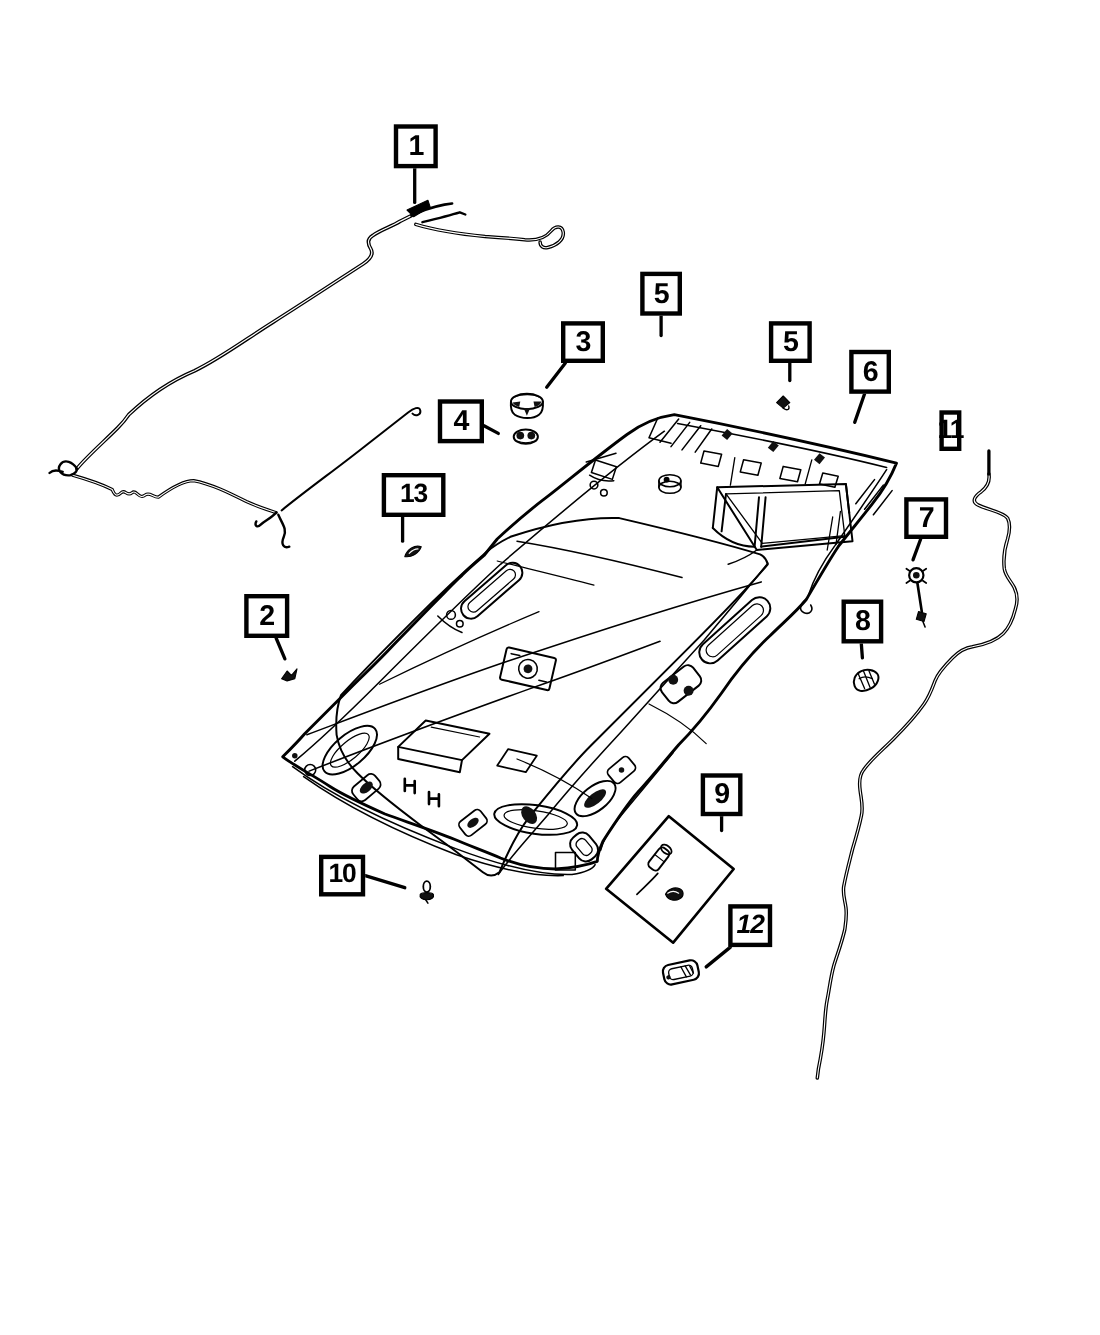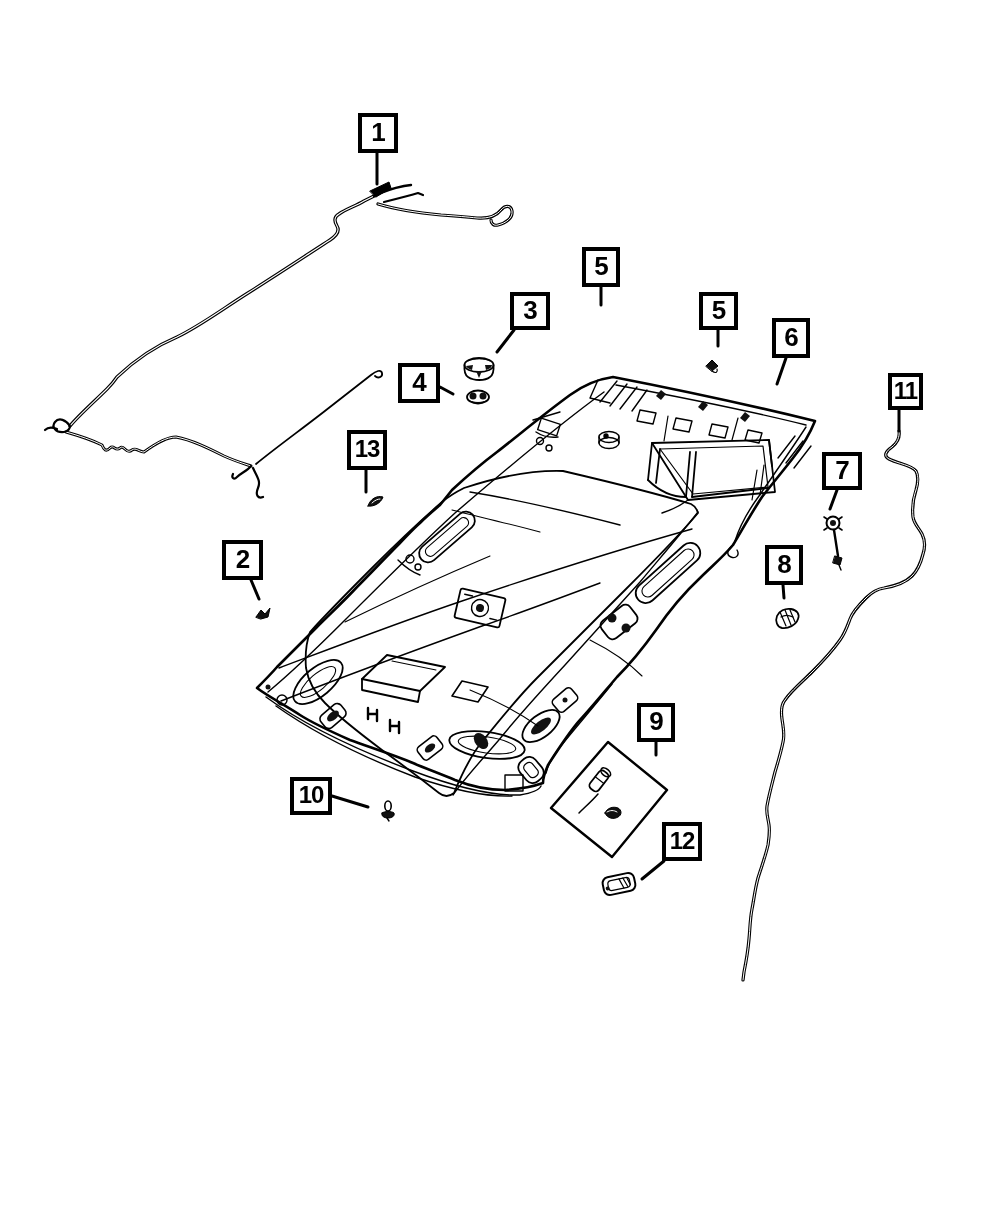--- a/index.html
+++ b/index.html
@@ -325,22 +325,22 @@
     </div>
     <div class="callout" style="left: 765px; top: 545px; width: 38px; height: 40px;">
       <span>8</span>
     </div>
     <div class="callout" style="left: 637px; top: 703px; width: 38px; height: 39px;">
       <span>9</span>
     </div>
     <div class="callout" style="left: 290px; top: 777px; width: 42px; height: 38px; font-size: 24px; text-align: center;">
       <span>10</span>
     </div>
-    <div class="callout" style="left: 888px; top: 373px; width: 35px; height: 37px; font-size: 24px; text-align: center;">
+    <div class="callout" style="left: 854px; top: 373px; width: 20px; height: 37px; font-size: 24px; text-align: center;">
       <span>11</span>
     </div>
-    <div class="callout" style="left: 662px; top: 822px; width: 40px; height: 39px; font-size: 24px;">
+    <div class="callout" style="left: 662px; top: 822px; width: 40px; height: 39px; font-size: 24px; font-style: italic;">
       <span>12</span>
     </div>
-    <div class="callout" style="left: 347px; top: 430px; width: 40px; height: 40px; font-size: 24px; text-align: center;">
+    <div class="callout" style="left: 347px; top: 430px; width: 58px; height: 40px; font-size: 24px; text-align: center;">
       <span>13</span>
     </div>
   </div>
 
 </body></html>

